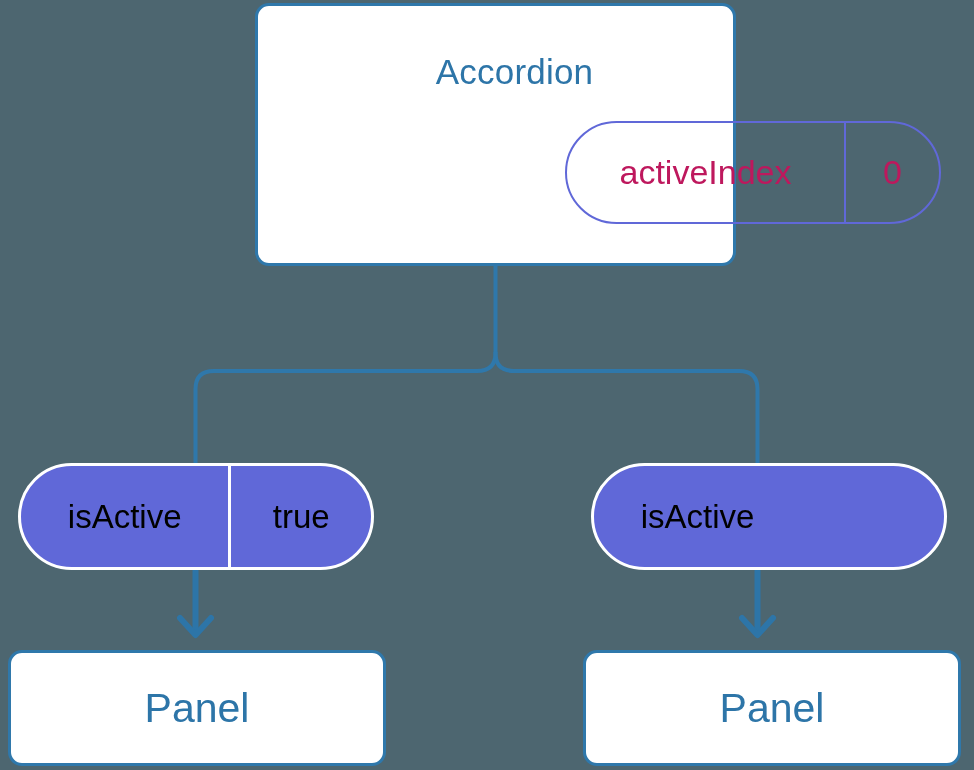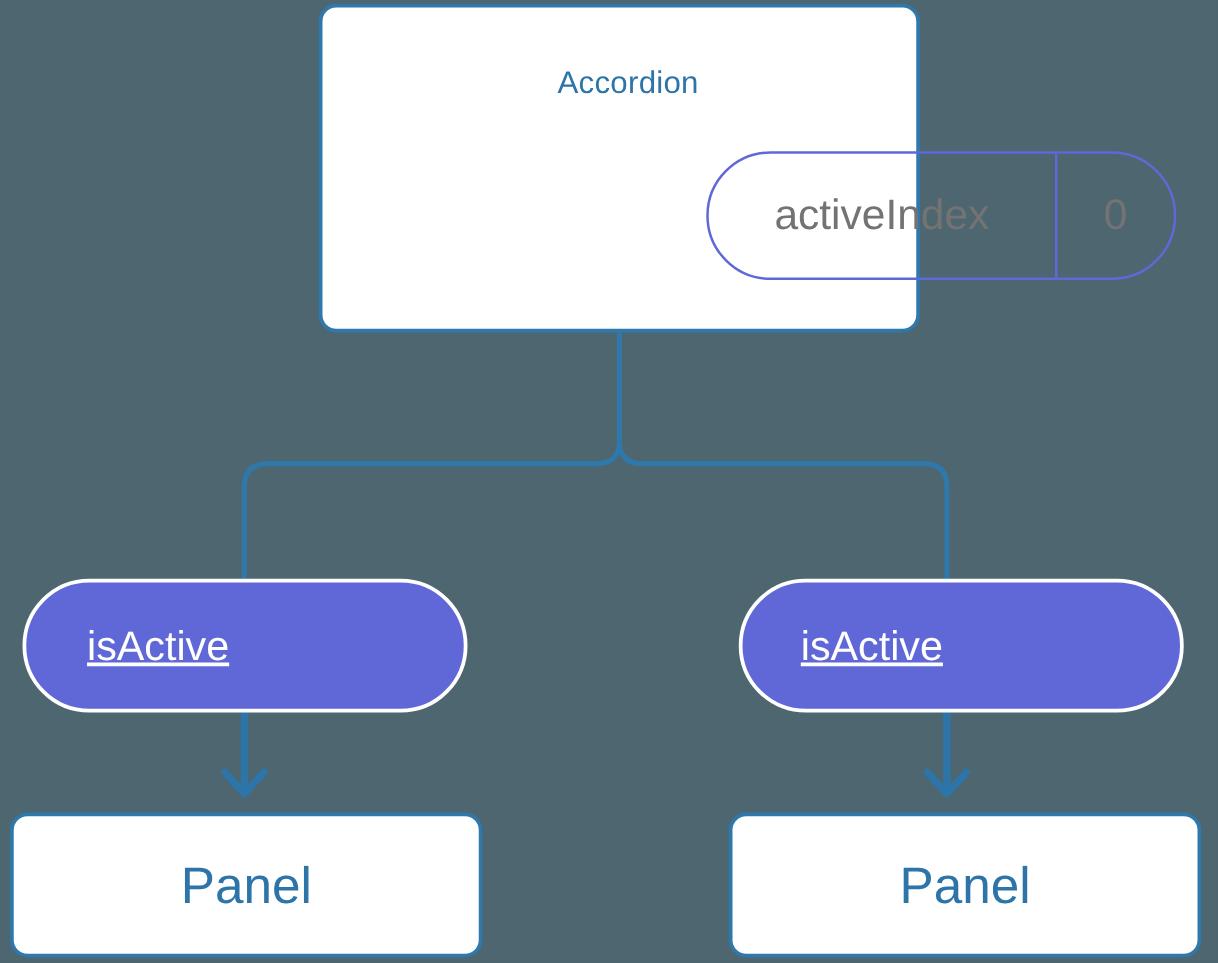--- a/index.html
+++ b/index.html
@@ -38,25 +38,25 @@
     border-radius: 14px;
   }
   #accordion-card {
     left: 255px;
     top: 3px;
     width: 481px;
     height: 263px;
   }
   #accordion-title {
     position: absolute;
-    left: 4px;
+    left: 16px;
     top: 46px;
     width: 481px;
     text-align: center;
-    font-size: 25px;
+    font-size: 35px;
     color: #2d75a8;
     letter-spacing: .2px;
     white-space: nowrap;
   }
 
   
   .pill {
     position: absolute;
     box-sizing: border-box;
     display: flex;
@@ -70,21 +70,21 @@
     justify-content: center;
     box-sizing: border-box;
     white-space: nowrap;
   }
 
   .pill-outline {
     border: 2px solid #6068d8;
     background: transparent;
   }
   .pill-outline .seg {
-    color: #737373;
+    color: #be185d;
   }
   .pill-outline .seg-value {
     border-left: 2px solid #6068d8;
   }
 
   #activeindex-pill {
     left: 307px;
     top: 115px;
     width: 376px;
     height: 103px;
@@ -92,22 +92,21 @@
   }
   #activeindex-pill .seg-key   { width: 280px; }
   #activeindex-pill .seg-value { width: 96px; }
 
   
   .pill-filled {
     background: #6068d8;
     border: 3px solid #ffffff;
   }
   .pill-filled .seg {
-    color: #ffffff;
-    text-decoration: underline;
+    color: #000000;
   }
   .pill-filled .seg-value {
     border-left: 3px solid #ffffff;
   }
 
   #isactive-pill-left {
     left: 18px;
     top: 463px;
     width: 356px;
     height: 107px;
@@ -184,20 +183,21 @@
     <div id="accordion-title">Accordion</div>
 
     <div class="pill pill-outline" id="activeindex-pill">
       <div class="seg seg-key">activeIndex</div>
       <div class="seg seg-value">0</div>
     </div>
   </div>
 
   <div class="pill pill-filled" id="isactive-pill-left">
     <div class="seg seg-key">isActive</div>
+    <div class="seg seg-value">true</div>
   </div>
 
   <div class="card" id="panel-card-left">
     <div class="panel-label">Panel</div>
   </div>
 
   <div class="pill pill-filled" id="isactive-pill-right">
     <div class="seg seg-key">isActive</div>
   </div>
 

